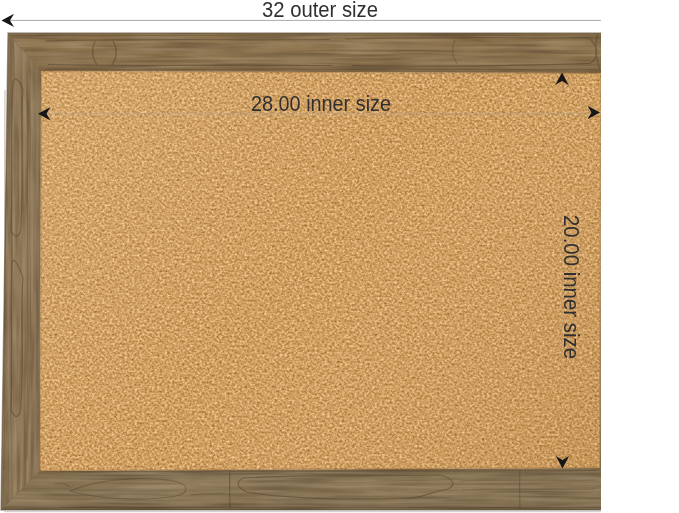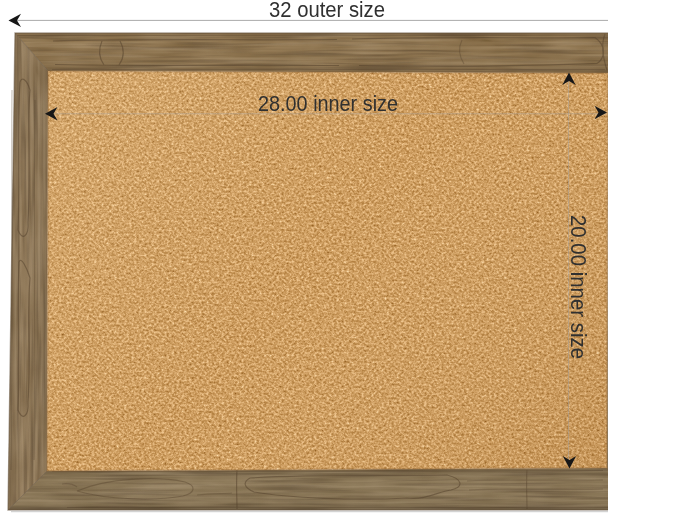--- a/index.html
+++ b/index.html
@@ -1,16 +1,16 @@
 <!DOCTYPE html>
 <html><head>
 <meta charset="utf-8">
 <style>
 html,body{margin:0;padding:0;background:#ffffff;}
-#c{position:relative;width:601px;height:513px;overflow:hidden;padding-left:7px;}
+#c{position:relative;width:601px;height:513px;overflow:hidden;}
 text{font-family:"Liberation Sans",sans-serif;fill:#303030;}
 </style>
 </head>
 <body>
 <div id="c">
 <svg width="679" height="513" viewBox="0 0 679 513">
 <defs>
   <filter id="woodTop" color-interpolation-filters="sRGB" x="-2%" y="-2%" width="104%" height="104%">
     <feTurbulence type="fractalNoise" baseFrequency="0.022 0.055" numOctaves="3" seed="3" result="broad"></feTurbulence>
     <feTurbulence type="fractalNoise" baseFrequency="0.012 0.38" numOctaves="2" seed="23" result="fine"></feTurbulence>

